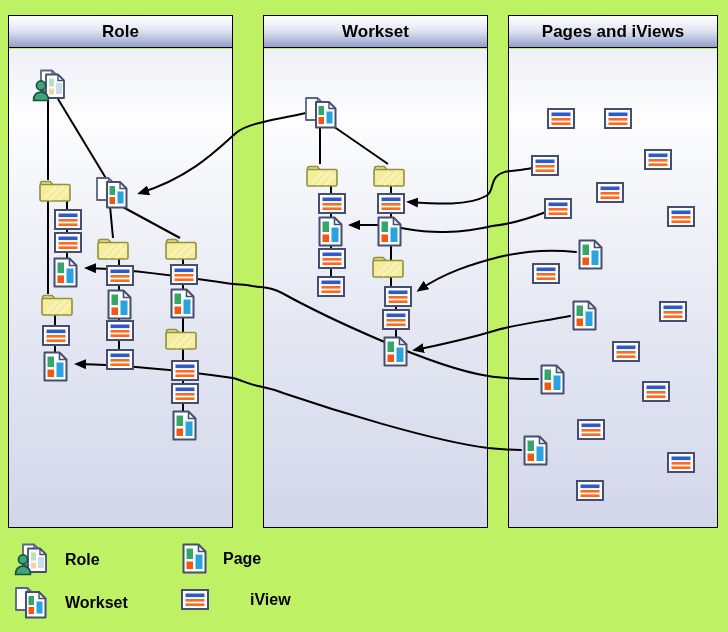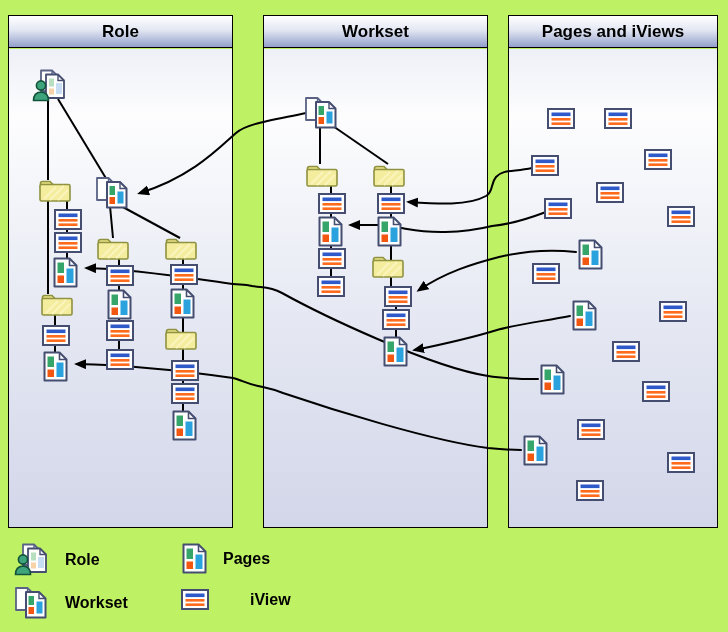--- a/index.html
+++ b/index.html
@@ -427,21 +427,21 @@
         <span class="legend-label">Workset</span>
       </div>
       <div class="legend-item lg-2">
         <div class="icon"><svg width="27" height="31" viewBox="0 0 27 31">
     <path d="M2.5 1.5 L17.5 1.5 L24.5 8.5 L24.5 29.5 L2.5 29.5 Z" fill="#fff" stroke="#454e70" stroke-width="2" stroke-linejoin="round"></path>
     <path d="M17.5 1.5 L17.5 8.5 L24.5 8.5" fill="none" stroke="#454e70" stroke-width="1.6"></path>
     <rect x="5.5" y="5.5" width="6.5" height="10.5" fill="#36a569"></rect>
     <rect x="5.5" y="18.5" width="6.5" height="7.5" fill="#f25711"></rect>
     <rect x="14.5" y="11.5" width="7" height="14.5" fill="#2aa2de"></rect>
   </svg></div>
-        <span class="legend-label">Pages</span>
+        <span class="legend-label">Page</span>
       </div>
       <div class="legend-item lg-3">
         <div class="icon"><svg width="28" height="21" viewBox="0 0 28 21">
     <rect x="1" y="1" width="26" height="19" fill="#fff" stroke="#454e70" stroke-width="2"></rect>
     <rect x="4.5" y="4.5" width="19" height="3.6" fill="#2e59c9"></rect>
     <rect x="4.5" y="10" width="19" height="2.6" fill="#ff6b1c"></rect>
     <rect x="4.5" y="14.4" width="19" height="2.6" fill="#ff6b1c"></rect>
   </svg></div>
         <span class="legend-label">iView</span>
       </div>

